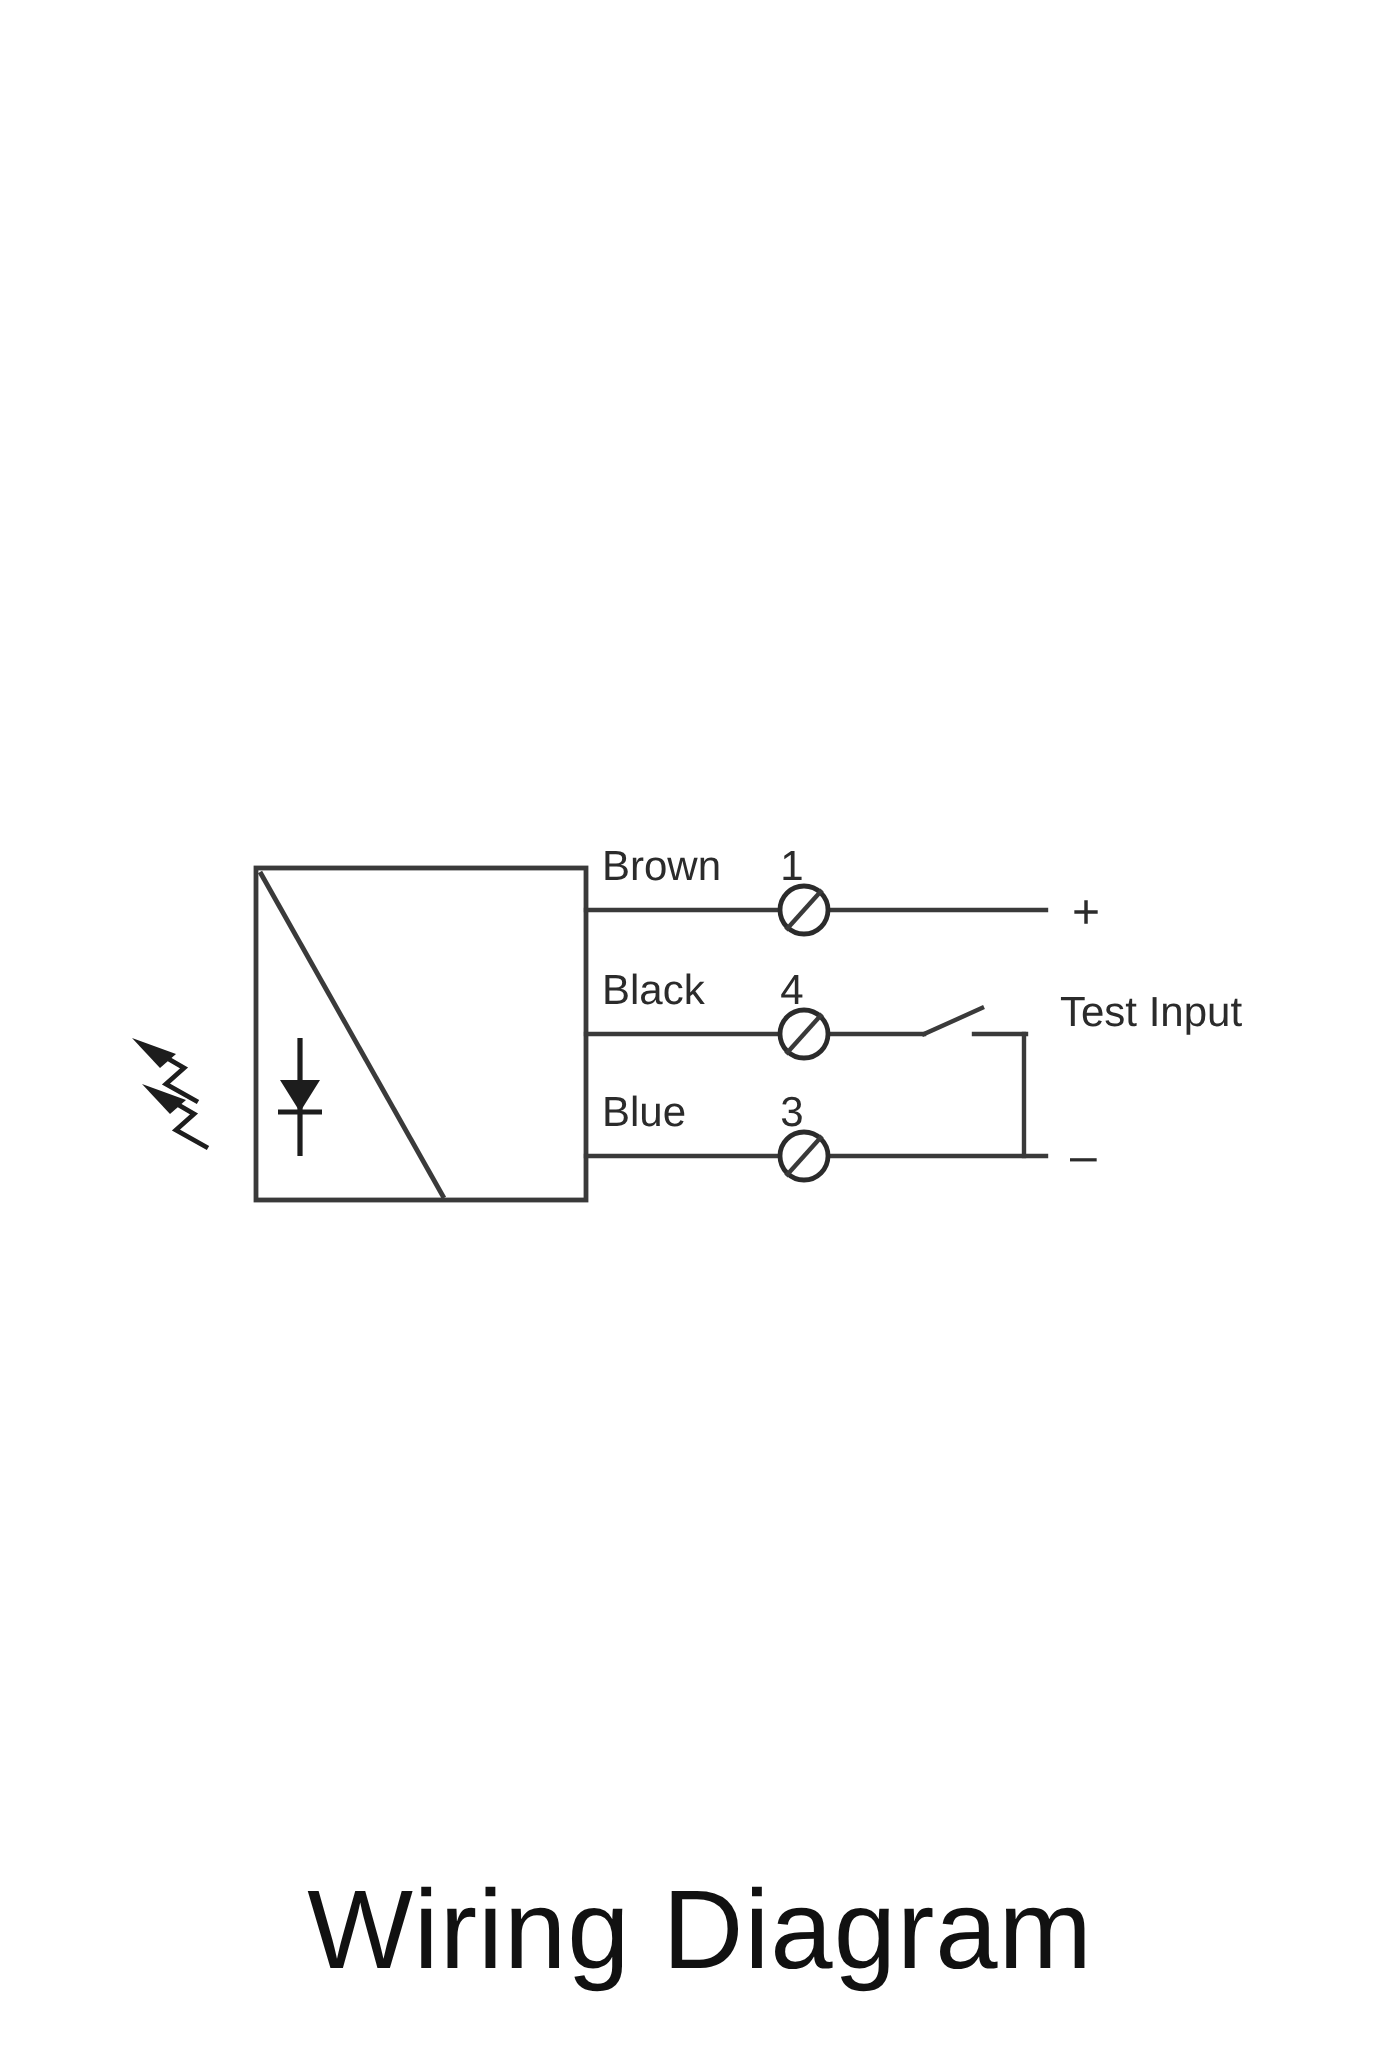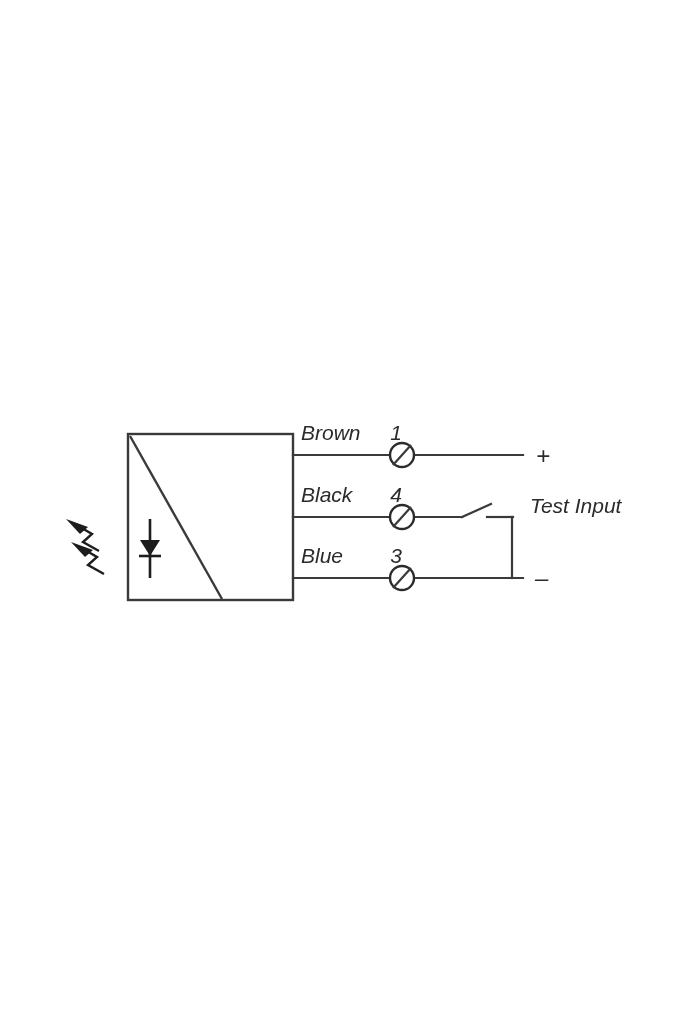--- a/index.html
+++ b/index.html
@@ -19,21 +19,20 @@
   #page-root {
     position: absolute;
     inset: 0;
   }
   .diagram-stage {
     position: absolute;
     left: 0;
     top: 0;
     width: 700px;
     height: 1024px;
-    font-style: italic;
   }
   .diagram-svg {
     position: absolute;
     left: 0;
     top: 0;
     width: 700px;
     height: 1024px;
     display: block;
   }
   .caption {
@@ -173,15 +172,16 @@
           <ellipse class="term-circle" cx="402" cy="578" rx="12" ry="12"></ellipse>
           <line class="ln-thin" x1="393" y1="588" x2="411" y2="568"></line>
         </g>
         <text class="wire-label" x="301" y="563">Blue</text>
         <text class="terminal-number" x="396" y="563" text-anchor="middle">3</text>
         <text class="polarity" x="535" y="586">–</text>
       </g>
 
     </svg>
 
+    <div class="caption">Wiring Diagram</div>
 
   </div>
 </div>
 
 </body></html>

